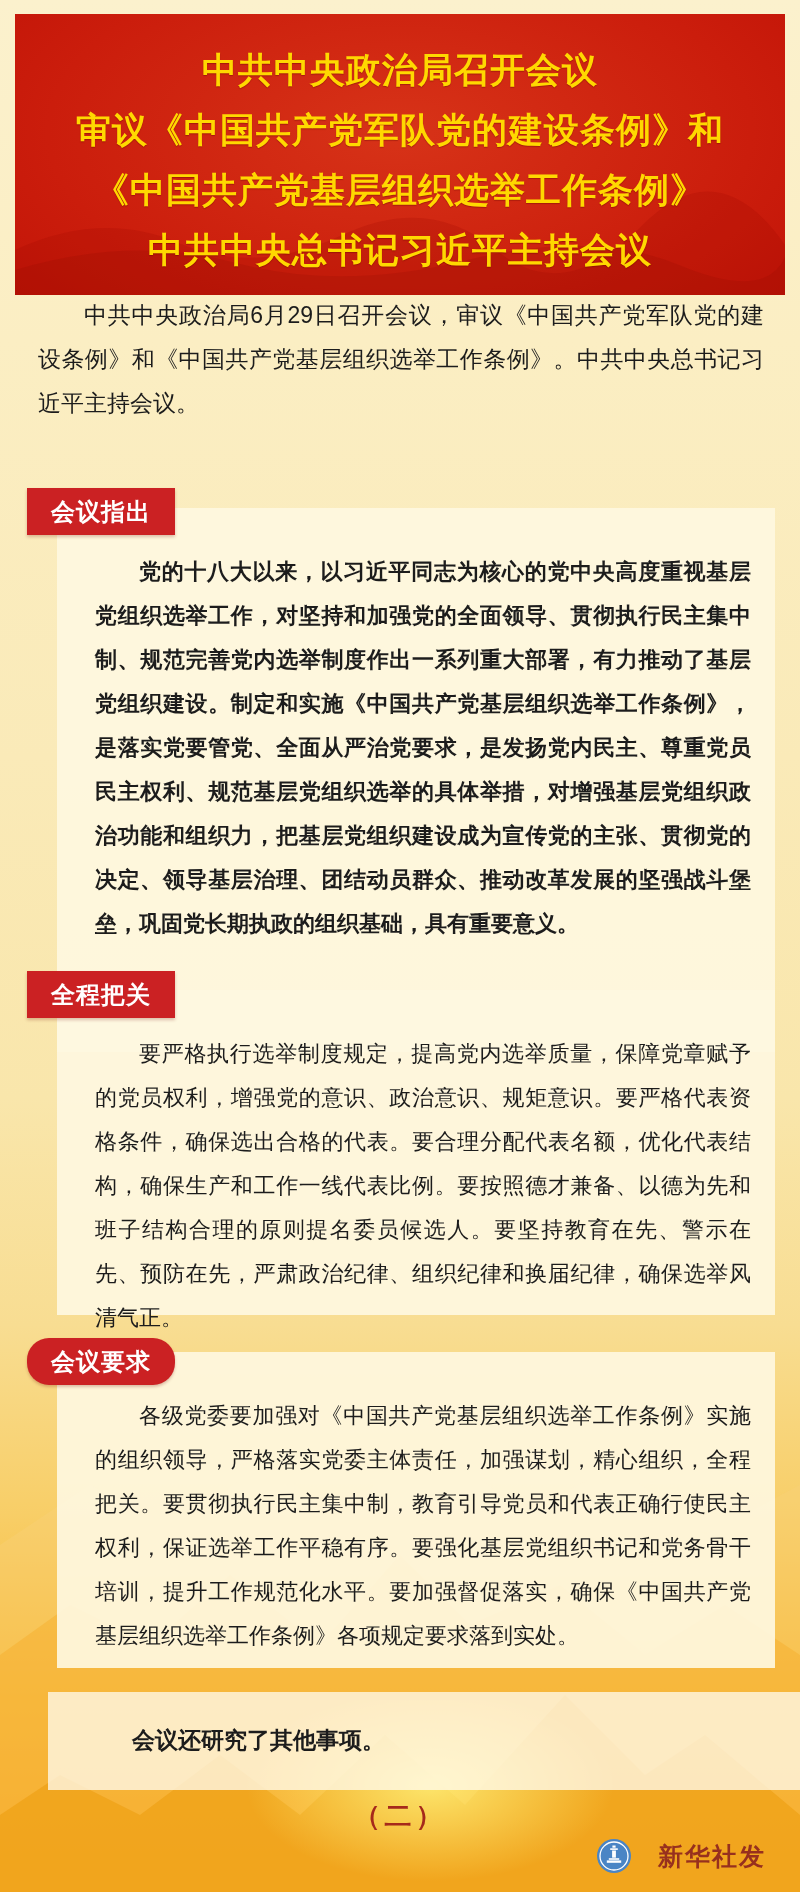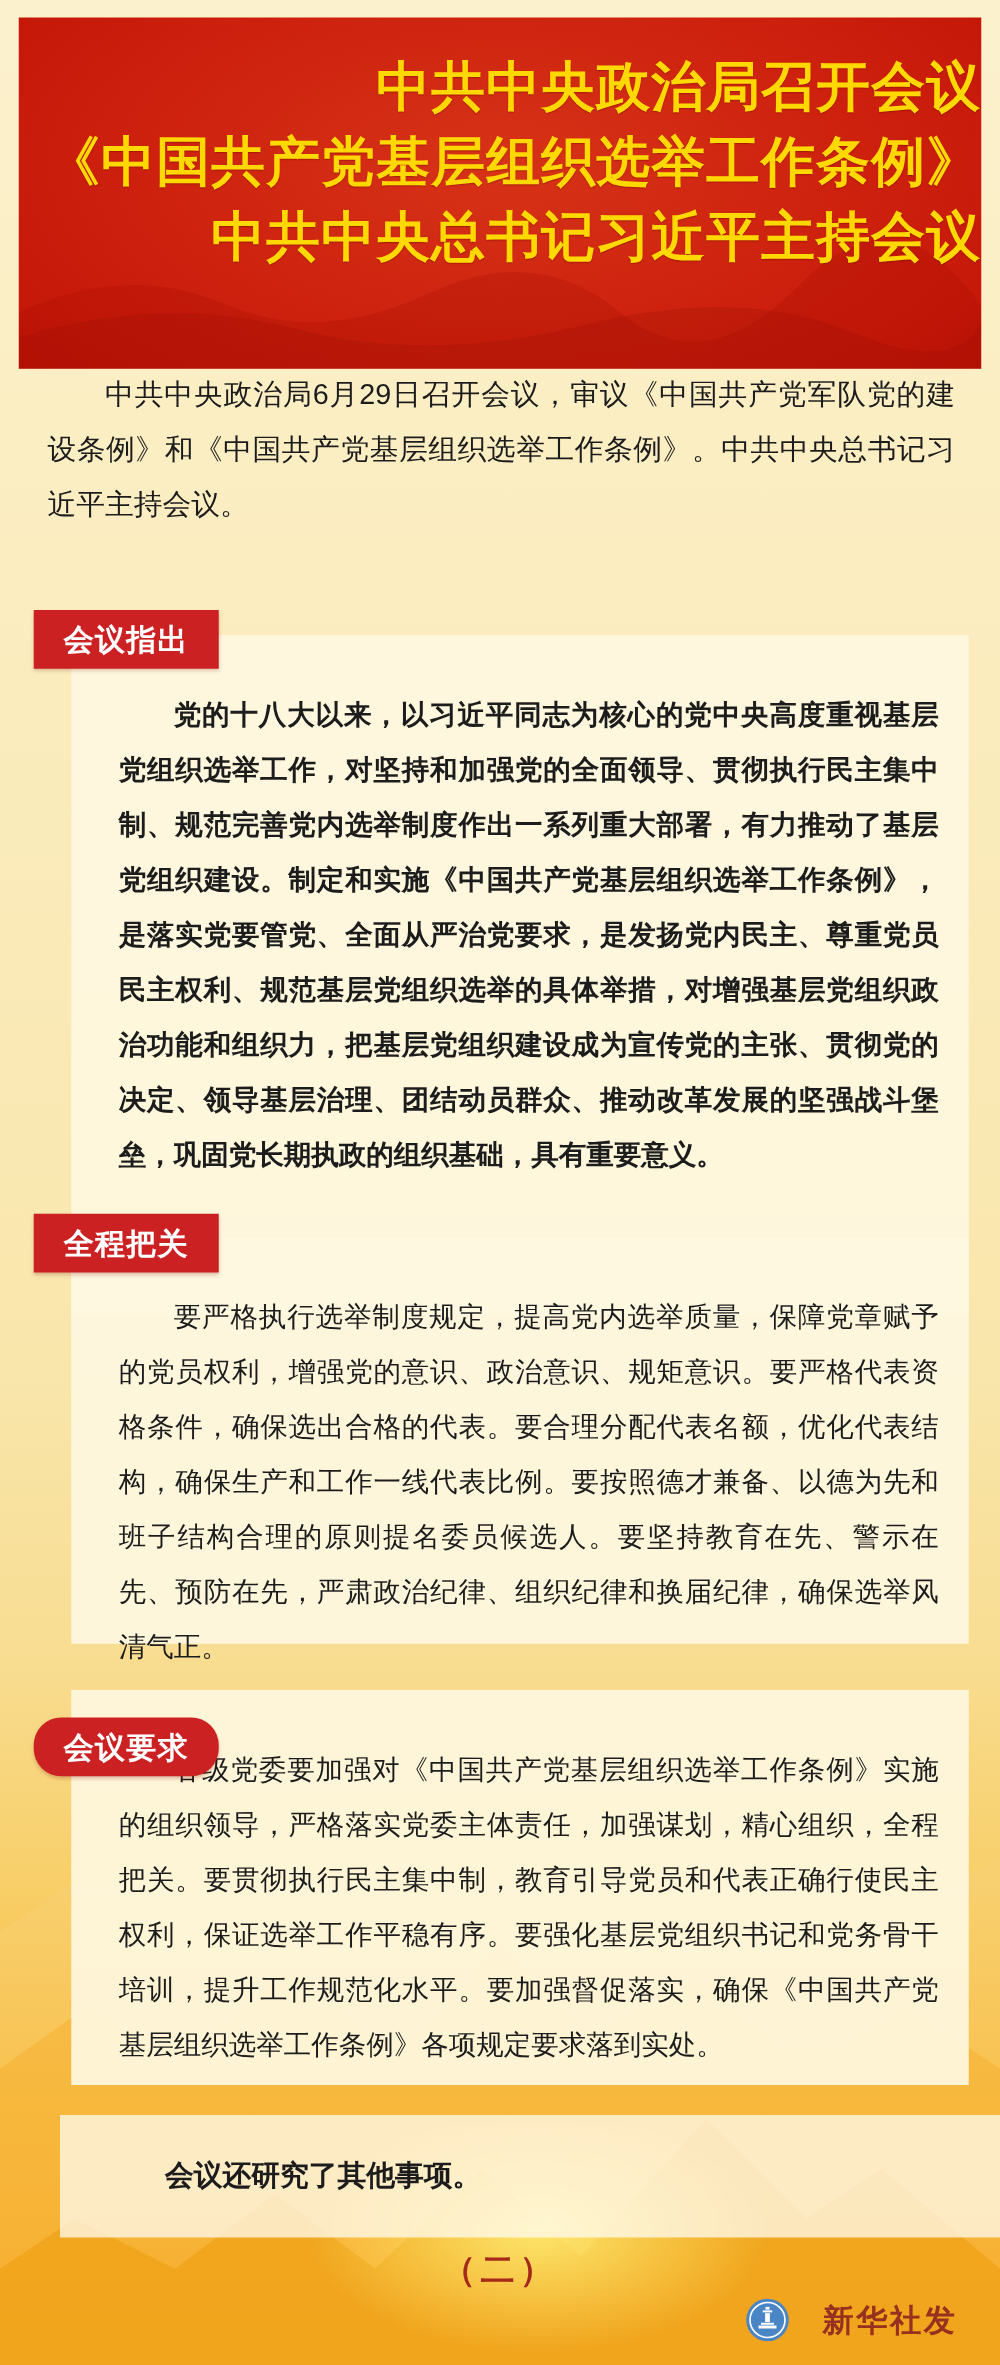--- a/index.html
+++ b/index.html
@@ -11,22 +11,22 @@
       #f8dd92 70%, #f8ce67 80%, #f7b62f 90%, #f6a81d 96%, #f5a317 100%);
   }
   
   .header{
     position:absolute;left:15px;top:14px;width:770px;height:281px;
     background:radial-gradient(ellipse 640px 320px at 50% 42%, #d73318 0%, #cb1d0c 55%, #bb0e04 100%);
     overflow:hidden;
   }
   .header svg.ridge{position:absolute;left:0;bottom:0;width:100%;height:130px;display:block;}
   .header-titles{
-    position:absolute;left:0;top:26px;width:100%;text-align:right;
-    color:#ffd800;font-weight:bold;font-size:43px;line-height:60px;
+    position:absolute;left:0;top:26px;width:100%;text-align:center;
+    color:#ffd800;font-weight:bold;font-size:35px;line-height:60px;
     text-shadow:0 1px 1px rgba(90,0,0,.35);letter-spacing:1px;
   }
   
   .intro{
     position:absolute;left:38px;top:270px;width:726px;
     font-size:23px;line-height:44px;color:#1c1c1c;
     text-align:justify;text-indent:2em;
   }
   
   .badge{
@@ -37,21 +37,21 @@
   }
   .content-box{
     position:absolute;left:57px;width:718px;z-index:2;
     background:rgba(254,247,224,.92);
     font-size:22px;line-height:44px;color:#1c1c1c;
     text-align:justify;
   }
   .content-box p{margin:0;padding:42px 24px 0 38px;text-indent:2em;}
   #badge-1{top:488px;} #box-1{top:508px;height:544px;font-weight:bold;}
   #badge-2{top:971px;} #box-2{top:990px;height:325px;}
-  #badge-3{top:1374px;border-radius:22px;} #box-3{top:1352px;height:316px;}
+  #badge-3{top:1338px;border-radius:22px;} #box-3{top:1352px;height:316px;}
   
   .note-box{
     position:absolute;left:48px;top:1692px;width:790px;height:98px;z-index:2;
     background:rgba(255,250,235,.78);
     font-size:23px;line-height:44px;color:#1c1c1c;font-weight:bold;
   }
   .note-box p{margin:0;padding:26px 24px 0 38px;text-indent:2em;}
   
   .mountains{position:absolute;left:0;top:1390px;width:800px;height:502px;pointer-events:none;}
   .glow{
@@ -74,20 +74,21 @@
 
 <div class="page">
 
   <div class="header">
     <svg class="ridge" viewBox="0 0 800 130" preserveAspectRatio="none">
       <path d="M0,85 Q90,45 170,78 T340,70 T500,85 T650,62 T800,80 V130 H0 Z" fill="#9e0b02" opacity="0.22"></path>
       <path d="M0,105 Q120,70 230,98 T470,95 T690,100 T800,92 V130 H0 Z" fill="#8c0a02" opacity="0.18"></path>
     </svg>
     <div class="header-titles">
       <div>中共中央政治局召开会议</div>
+      <div>审议《中国共产党军队党的建设条例》和</div>
       <div>《中国共产党基层组织选举工作条例》</div>
       <div>中共中央总书记习近平主持会议</div>
     </div>
   </div>
 
   <p class="intro">中共中央政治局6月29日召开会议，审议《中国共产党军队党的建设条例》和《中国共产党基层组织选举工作条例》。中共中央总书记习近平主持会议。</p>
 
   <div class="badge" id="badge-1">会议指出</div>
   <div class="content-box" id="box-1">
     <p>党的十八大以来，以习近平同志为核心的党中央高度重视基层党组织选举工作，对坚持和加强党的全面领导、贯彻执行民主集中制、规范完善党内选举制度作出一系列重大部署，有力推动了基层党组织建设。制定和实施《中国共产党基层组织选举工作条例》，是落实党要管党、全面从严治党要求，是发扬党内民主、尊重党员民主权利、规范基层党组织选举的具体举措，对增强基层党组织政治功能和组织力，把基层党组织建设成为宣传党的主张、贯彻党的决定、领导基层治理、团结动员群众、推动改革发展的坚强战斗堡垒，巩固党长期执政的组织基础，具有重要意义。</p>

